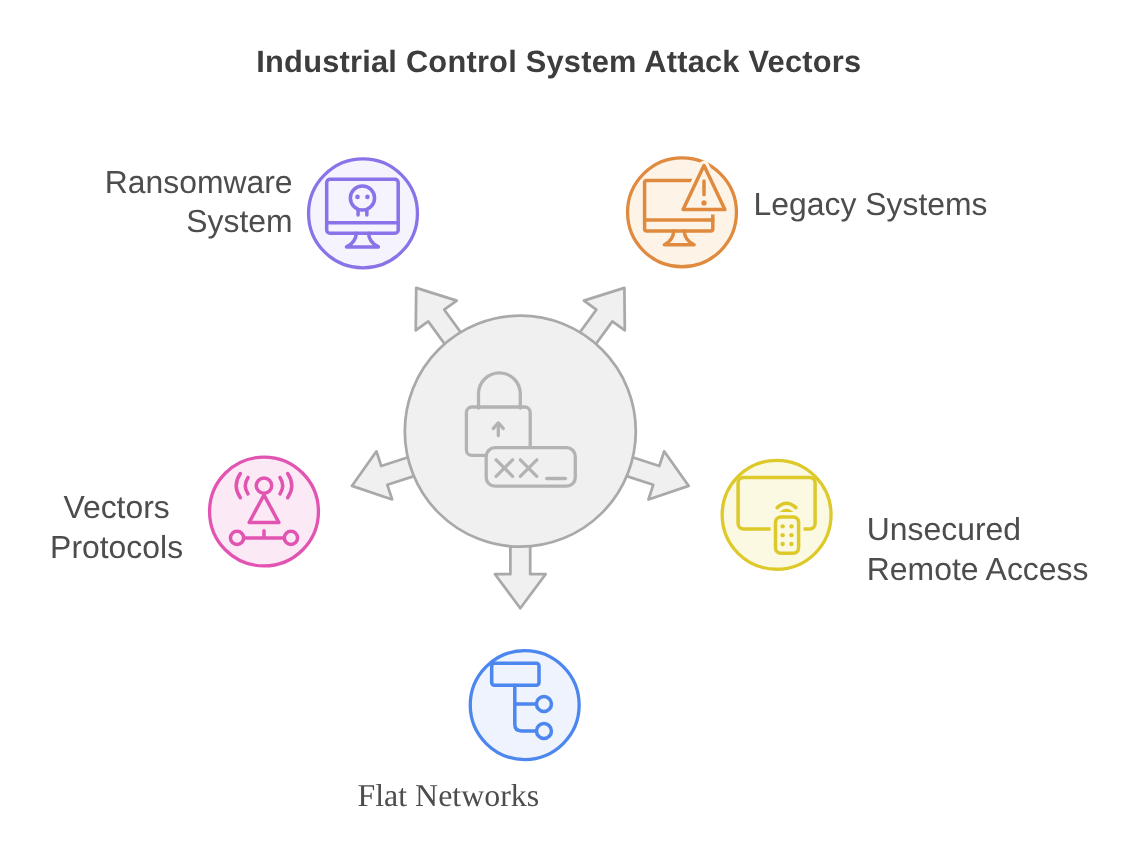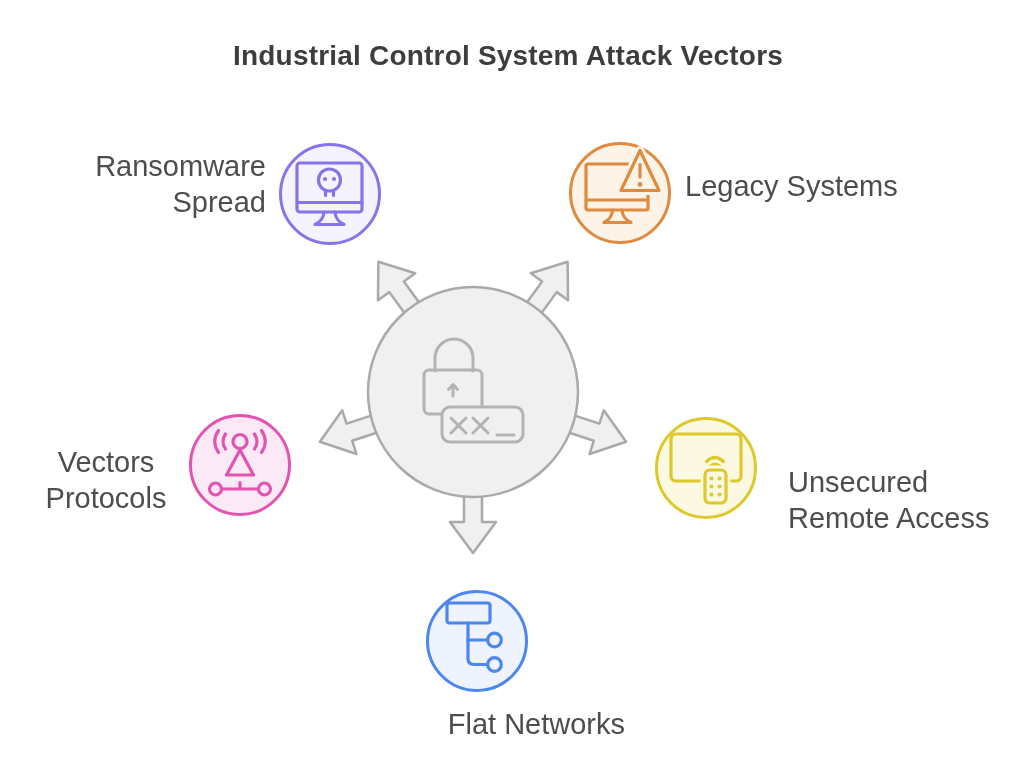--- a/index.html
+++ b/index.html
@@ -31,21 +31,21 @@
   .node-4{left:425px;top:589px;}
   
   .label{
     position:absolute;font-size:29px;line-height:36px;color:#4d4d4d;
     white-space:pre-line;
   }
   .label-0{left:40px;top:148px;width:226px;text-align:right;}
   .label-1{left:685px;top:168px;}
   .label-2{left:20px;top:444px;width:172px;text-align:center;}
   .label-3{left:788px;top:464px;}
-  .label-4{left:325px;top:706px;width:300px;text-align:right;}
+  .label-4{left:325px;top:706px;width:300px;text-align:left;font-family:Liberation Serif, serif;}
 </style>
 </head>
 <body>
 
 <div id="stage">
 
   <div class="title">Industrial Control System Attack Vectors</div>
 
   <svg class="hub" viewBox="0 0 345 320" style="--hc: #a9a9a9; --hf: #f0f0f0; --lock: #b3b3b3;">
     <g transform="rotate(-36 173 147)">
@@ -140,21 +140,21 @@
       <circle class="ring" cx="52" cy="52" r="49.5"></circle>
       <rect class="st" x="22" y="14" width="43" height="20" rx="2.5"></rect>
       <path class="st" d="M43 34 V69.5 Q43 75.5 49 75.5 H62.5"></path>
       <path class="st" d="M43 51 H62.5"></path>
       <circle class="st" cx="69.5" cy="51" r="6.8"></circle>
       <circle class="st" cx="69.5" cy="75.5" r="6.8"></circle>
     </svg>
   </div>
 
   <div class="label label-0">Ransomware
-Spread</div>
+System</div>
   <div class="label label-1">Legacy Systems</div>
   <div class="label label-2">Vectors
 Protocols</div>
   <div class="label label-3">Unsecured
 Remote Access</div>
   <div class="label label-4">Flat Networks</div>
 
 </div>
 
 </body></html>

